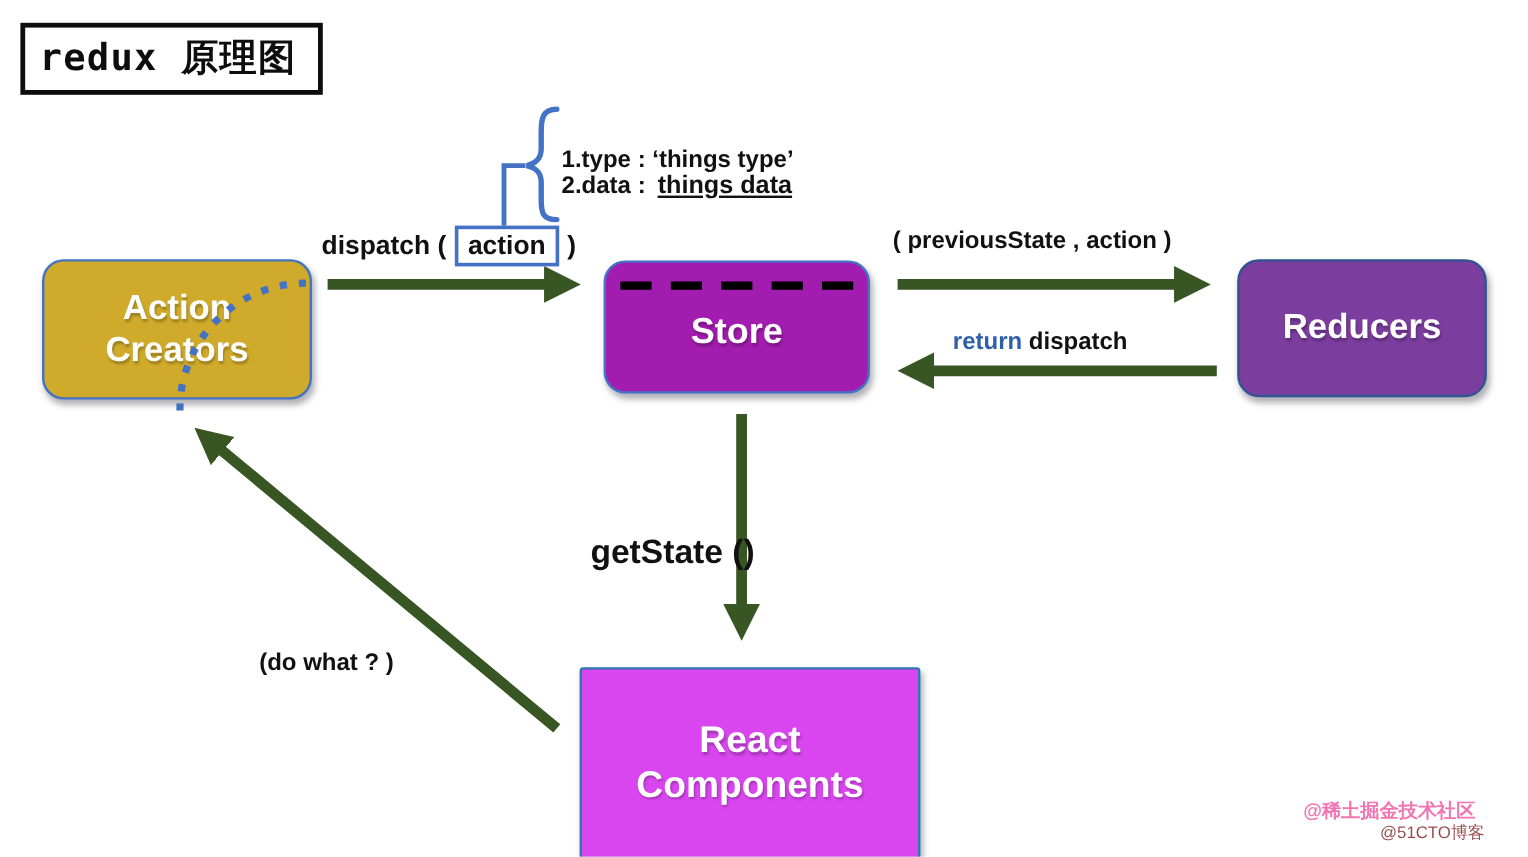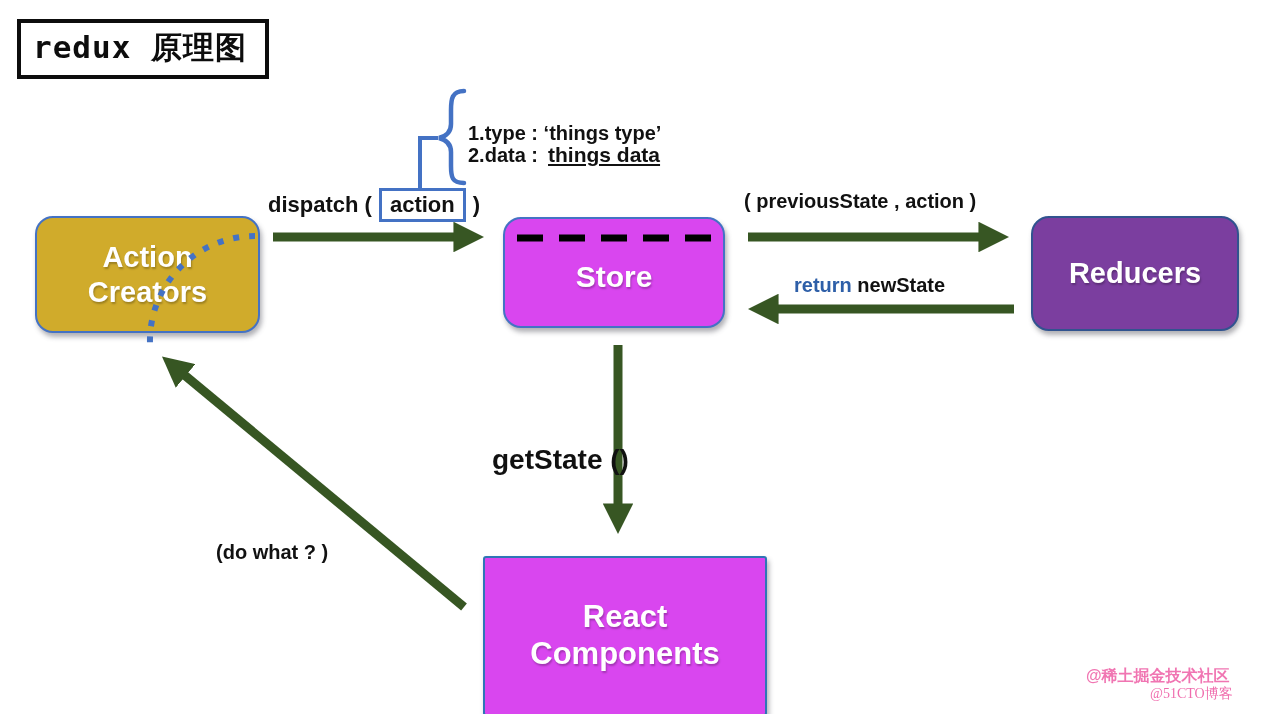--- a/index.html
+++ b/index.html
@@ -17,21 +17,21 @@
     font-weight:bold;font-size:31px;color:#0d0d0d;letter-spacing:1px;white-space:nowrap;
   }
   
   .node{
     position:absolute;display:flex;flex-direction:column;align-items:center;justify-content:center;
     border:2px solid #4472c4;border-radius:18px;box-shadow:2px 4px 5px rgba(80,80,90,.45);
     color:#fff;font-weight:bold;text-align:center;line-height:1.18;
     text-shadow:1px 2px 2px rgba(0,0,0,.25);
   }
   .node-action{left:35px;top:216px;width:221px;height:113px;background:#d0ab2b;font-size:29px;}
-  .node-store{left:503px;top:217px;width:222px;height:111px;background:#d946ef;font-size:30px;padding-top:8px;box-sizing:border-box;}
+  .node-store{left:503px;top:217px;width:222px;height:111px;background:#a21caf;font-size:30px;padding-top:8px;box-sizing:border-box;}
   .node-reducers{left:1031px;top:216px;width:204px;height:111px;background:#7b3e9f;border-color:#31538f;font-size:29px;}
   .node-react{left:483px;top:556px;width:280px;height:156px;background:#d946ef;border-color:#2e75b6;border-radius:3px;font-size:31px;}
   
   #overlay{position:absolute;left:0;top:0;width:1273px;height:714px;pointer-events:none;z-index:5;}
   
   .lbl{position:absolute;font-weight:bold;color:#111;white-space:nowrap;z-index:6;}
   .lbl-annot1{left:468px;top:102px;font-size:20px;margin-top:20px;}
   .lbl-annot2{left:468px;top:143px;font-size:20px;}
   .lbl-annot2 .val{font-size:21px;padding-left:10px;text-decoration:underline;}
   .dispatch-row{position:absolute;left:268px;top:188px;display:flex;align-items:center;gap:7px;z-index:6;}
@@ -40,21 +40,21 @@
     border:3px solid #4472c4;background:#fff;padding:0 8px;height:28px;
     display:flex;align-items:center;font-weight:bold;font-size:22px;color:#111;
   }
   .lbl-prev{left:744px;top:190px;font-size:20px;}
   .lbl-return{left:794px;top:274px;font-size:20px;}
   .lbl-return .kw{color:#2e5fa8;}
   .lbl-getstate{left:492px;top:444px;font-size:28px;}
   .lbl-dowhat{left:216px;top:531px;font-size:20px;margin-top:10px;}
   
   .wm1{position:absolute;left:1086px;top:666px;font-size:16px;color:#ec4899;opacity:.75;font-weight:bold;z-index:2;}
-  .wm2{position:absolute;left:1150px;top:685px;font-size:14px;color:#ec4899;opacity:.8;z-index:2;font-family:Liberation Serif, serif;}
+  .wm2{position:absolute;left:1150px;top:685px;font-size:14px;color:#7f1d1d;opacity:.8;z-index:2;}
 </style>
 </head>
 <body>
 
 <div id="canvas">
 
   <div class="title-box">
     <span>redux 原理图</span>
   </div>
 
@@ -109,21 +109,21 @@
   </div>
 
   <div class="dispatch-row">
     <span class="txt">dispatch (</span>
     <span class="action-chip">action</span>
     <span class="txt">)</span>
   </div>
 
   <div class="lbl lbl-prev">( previousState , action )</div>
   <div class="lbl lbl-return">
-    <span class="kw">return</span><span> newState</span>
+    <span class="kw">return</span><span> dispatch</span>
   </div>
   <div class="lbl lbl-getstate">getState ()</div>
   <div class="lbl lbl-dowhat">(do what ? )</div>
 
   <div class="wm1">@稀土掘金技术社区</div>
   <div class="wm2">@51CTO博客</div>
 
 </div>
 
 </body></html>

